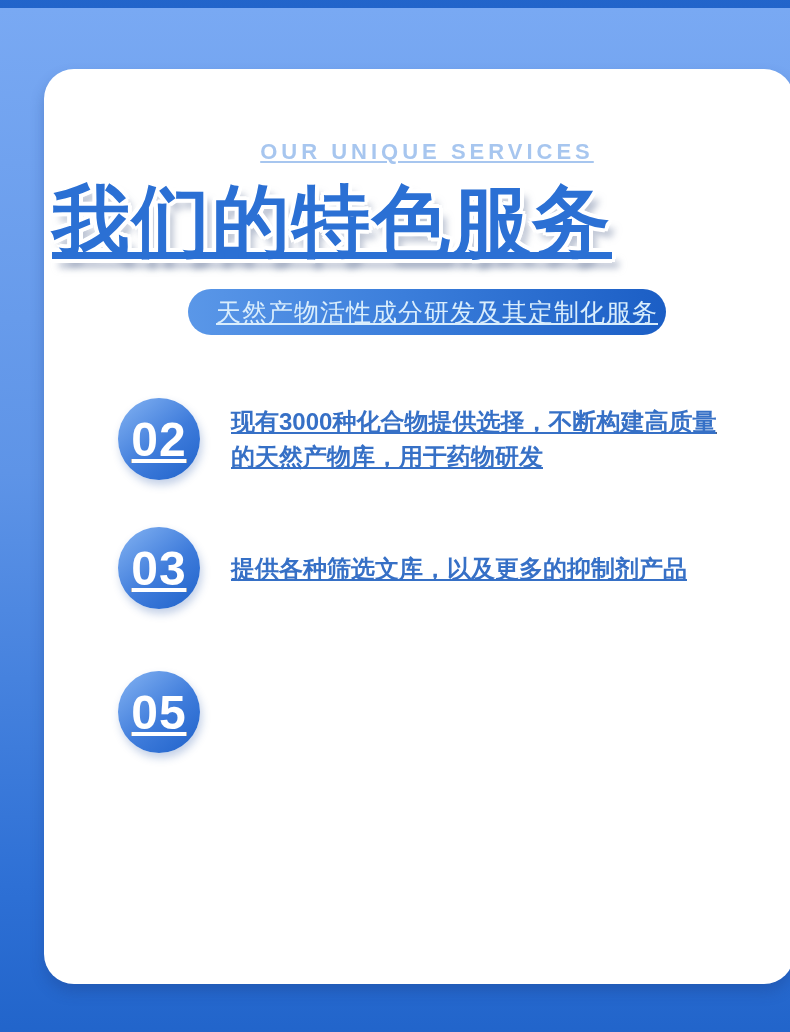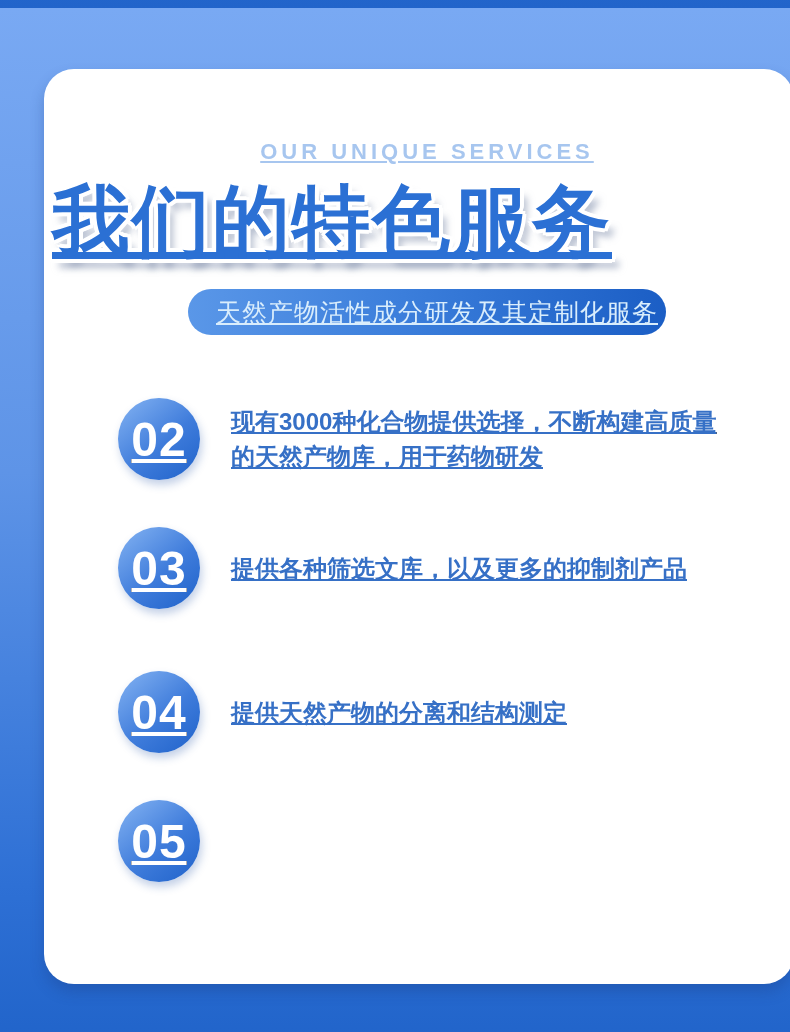--- a/index.html
+++ b/index.html
@@ -114,26 +114,20 @@
       <div class="desc">现有3000种化合物提供选择，不断构建高质量的天然产物库，用于药物研发</div>
     </div>
 
     <div class="item">
       <div class="badge">
         <span>03</span>
       </div>
       <div class="desc">提供各种筛选文库，以及更多的抑制剂产品</div>
     </div>
 
-    <div class="item">
-      <div class="badge">
-        <span>04</span>
-      </div>
-      <div class="desc">提供天然产物的分离和结构测定</div>
-    </div>
 
     <div class="item">
       <div class="badge">
         <span>05</span>
       </div>
     </div>
 
   </div>
 </div>
 

